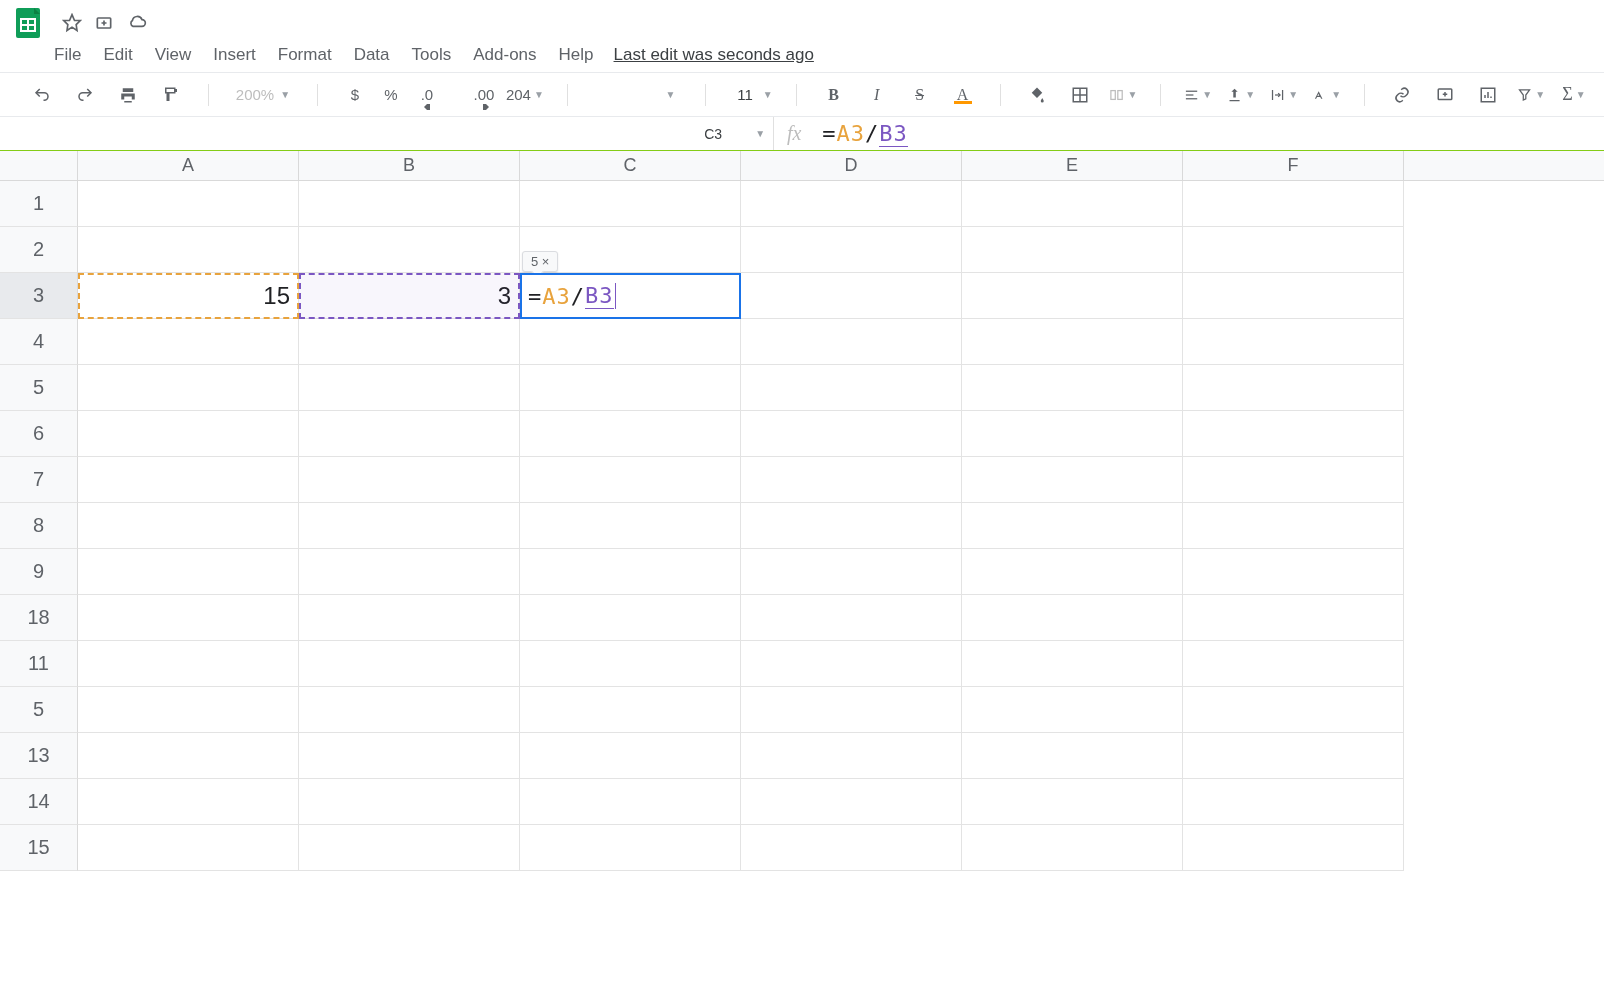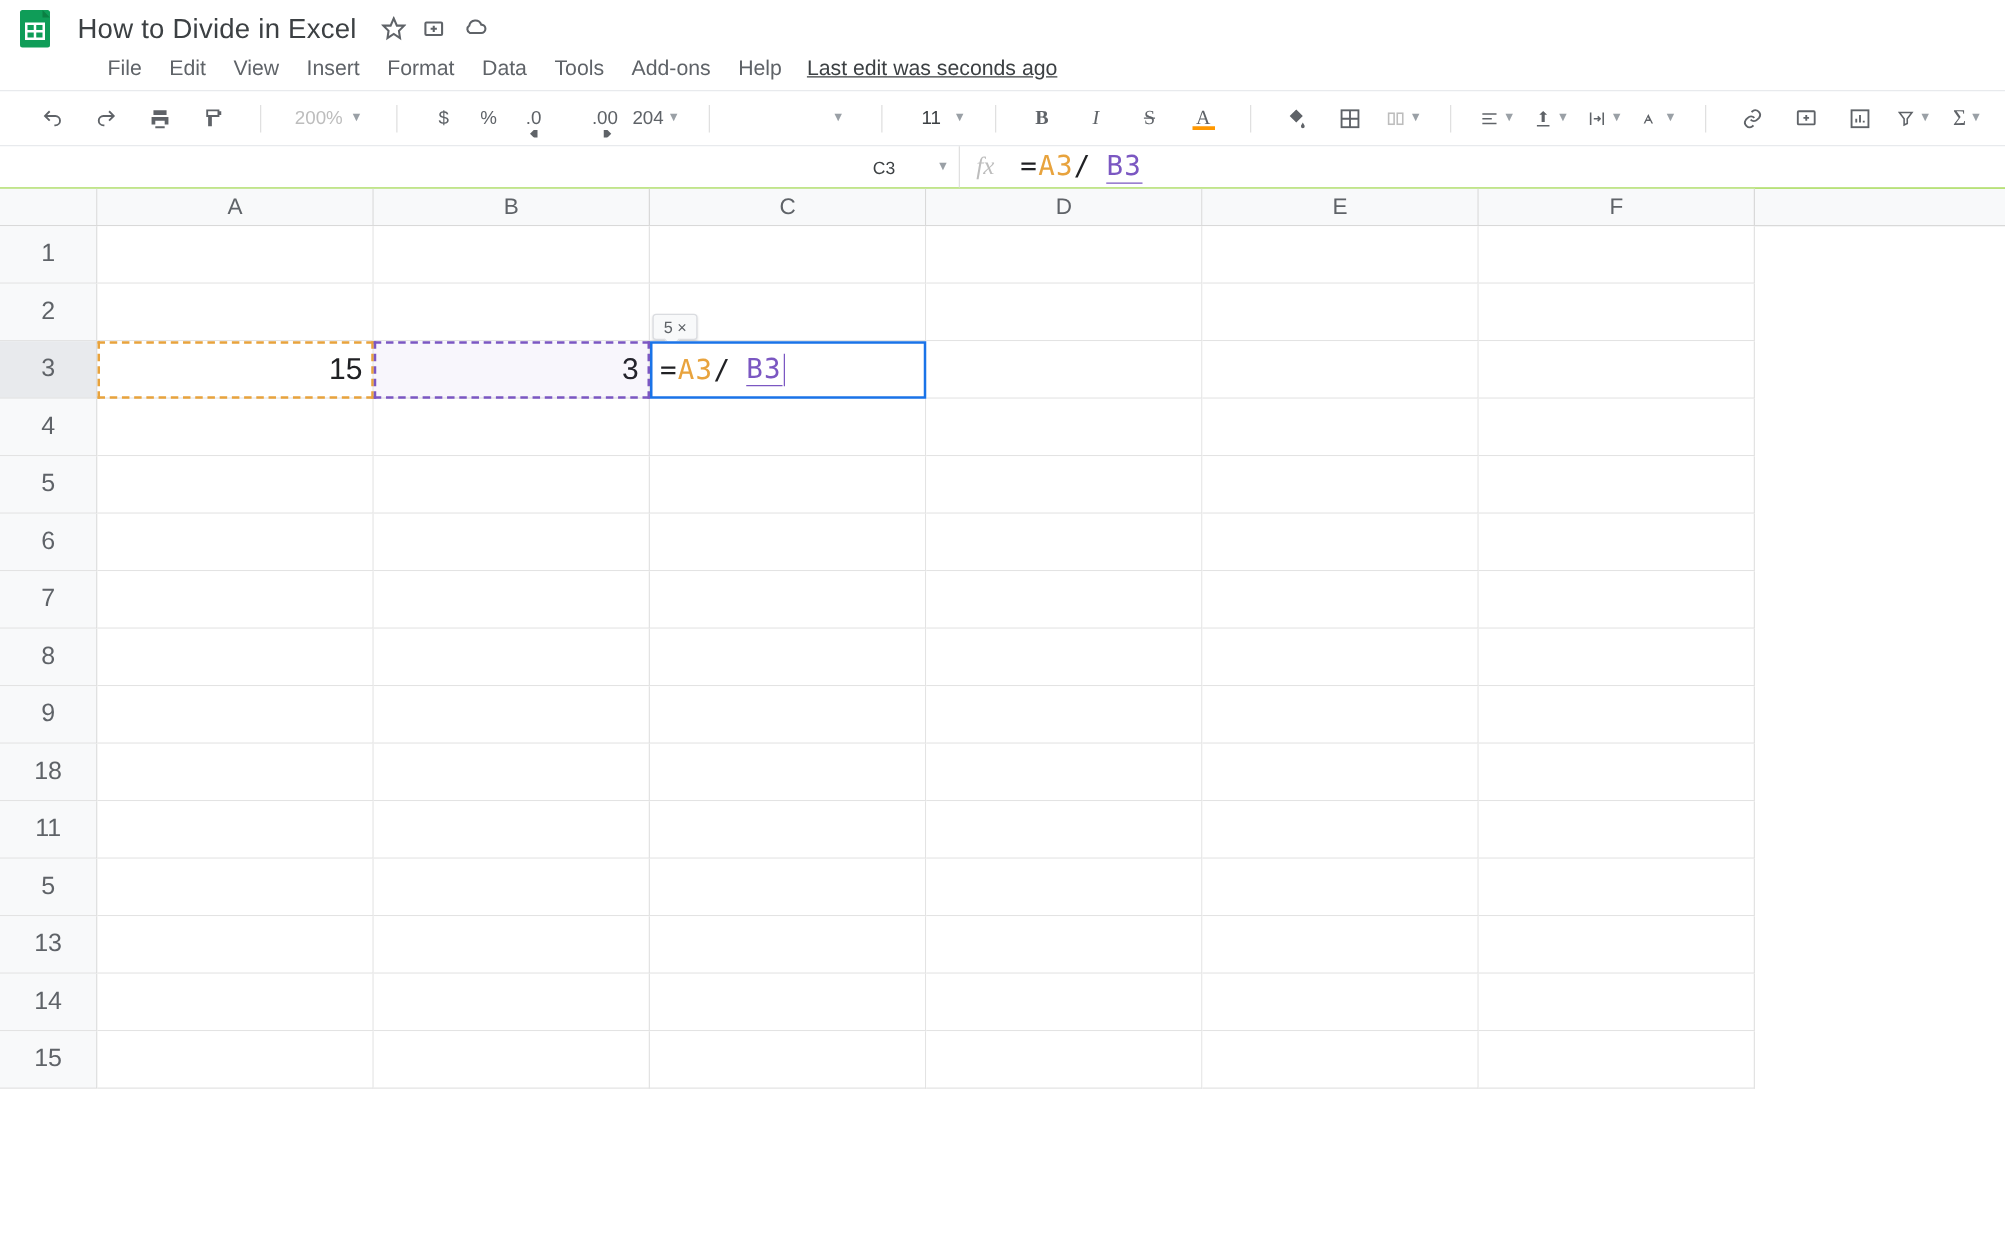--- a/index.html
+++ b/index.html
@@ -31,21 +31,21 @@
     letter-spacing: 0.2px;
     padding: 2px 6px;
   }
   .title-icons { display: flex; gap: 12px; margin-left: 6px; }
   .title-icons .ticon { color: #5f6368; }
 
   
   .menubar {
     display: flex;
     align-items: center;
-    padding: 4px 8px 6px 76px;
+    padding: 4px 8px 6px 44px;
     gap: 2px;
     height: 32px;
   }
   .menu-item {
     color: #5f6368;
     font-size: 17px;
     padding: 4px 10px;
     border-radius: 4px;
     cursor: pointer;
   }
@@ -144,21 +144,21 @@
   .formula-text {
     font-family: "Consolas","Menlo",monospace;
     font-size: 22px;
     letter-spacing: 1px;
     padding-left: 8px;
     display: flex; align-items:center;
   }
   .tok-eq { color:#202124; }
   .tok-a3 { color:#e8a33d; }
   .tok-op { color:#202124; }
-  .tok-b3 { color:#7b57c2; border-bottom:1px solid #7b57c2;margin-left:12px; }
+  .tok-b3 { color:#7b57c2; border-bottom:1px solid #7b57c2; }
 
   
   .sheet {
     position: relative;
   }
   .col-headers {
     display: grid;
     grid-template-columns: 78px repeat(6, 221px);
     height: 30px;
     background: #f8f9fa;
@@ -282,21 +282,20 @@
 <div class="titlebar">
   <div class="app-logo">
     <svg width="36" height="36" viewBox="0 0 36 36">
       <rect x="6" y="3" width="24" height="30" rx="2" fill="#0f9d58"></rect>
       <rect x="11" y="14" width="14" height="12" fill="none" stroke="#fff" stroke-width="2"></rect>
       <line x1="11" y1="20" x2="25" y2="20" stroke="#fff" stroke-width="2"></line>
       <line x1="18" y1="14" x2="18" y2="26" stroke="#fff" stroke-width="2"></line>
       <path d="M24 3 L30 9 L24 9 Z" fill="#0b8043"></path>
     </svg>
   </div>
-  <div class="doc-title">How to Divide in Excel</div>
   <div class="title-icons">
     <span class="ticon">
       <svg width="20" height="20" viewBox="0 0 24 24" fill="none" stroke="#5f6368" stroke-width="2">
           <polygon points="12 2 15 9 22 9 17 14 18 21 12 17 6 21 7 14 2 9 9 9"></polygon>
         </svg>
     </span>
     <span class="ticon">
       <svg width="20" height="20" viewBox="0 0 24 24" fill="none" stroke="#5f6368" stroke-width="2">
           <rect x="4" y="6" width="16" height="12" rx="1"></rect>
           <path d="M12 9v6M9 12h6"></path>

